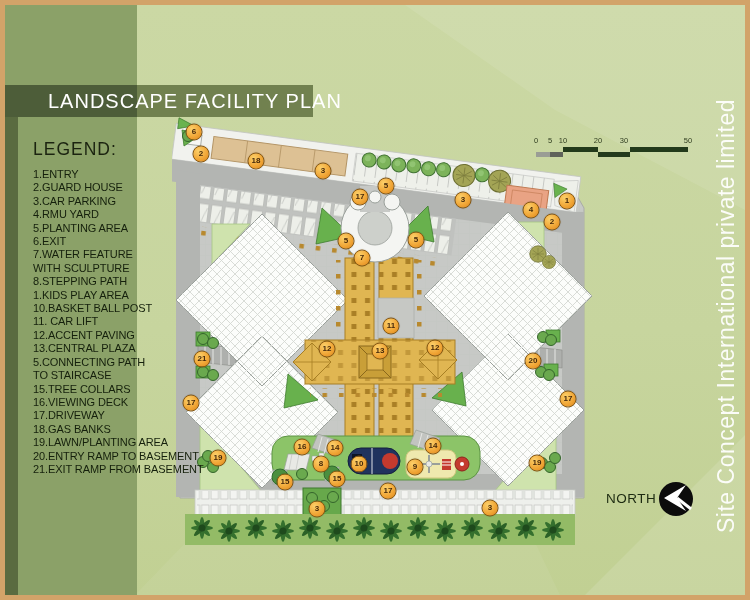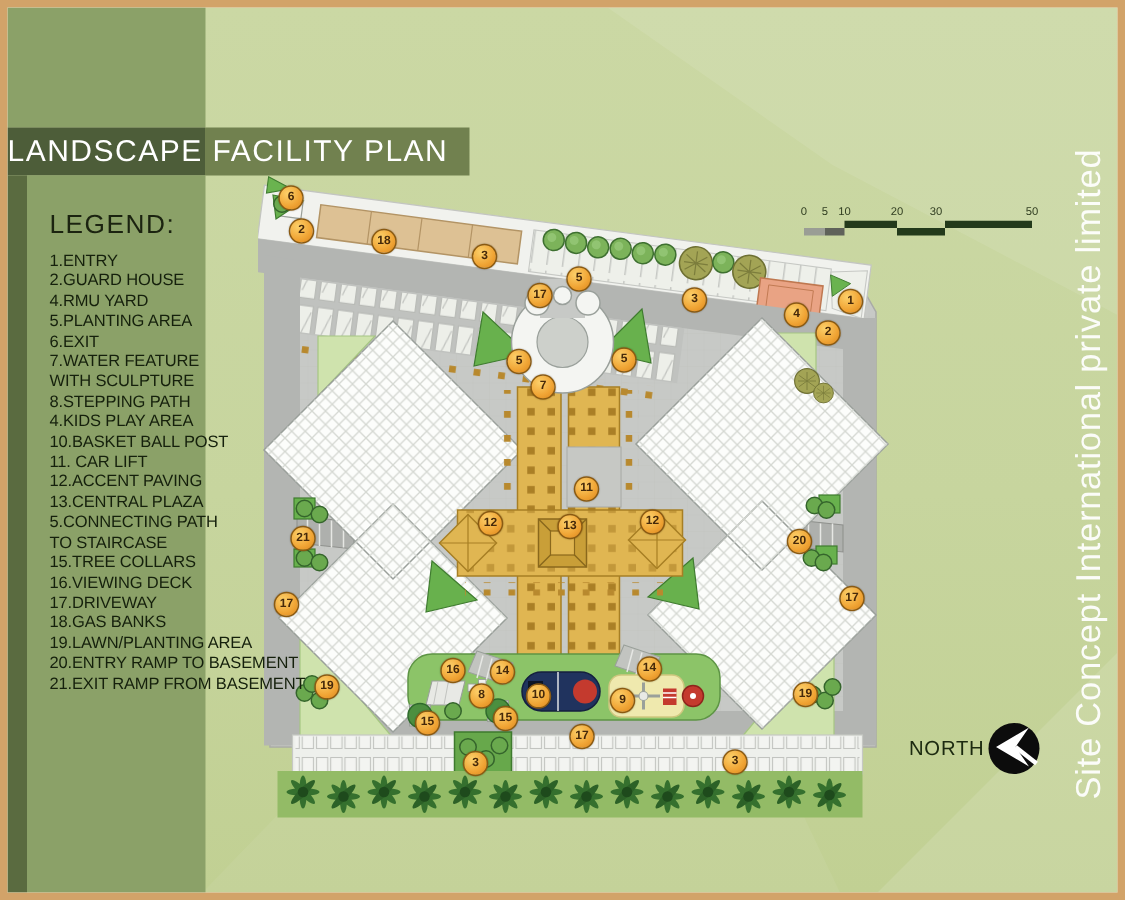--- a/index.html
+++ b/index.html
@@ -5,21 +5,21 @@
   html,body{margin:0;padding:0;}
   body{width:750px;height:600px;font-family:"Liberation Sans",sans-serif;}
   .canvas{position:relative;width:750px;height:600px;overflow:hidden;
     background:linear-gradient(180deg,#cbd8a4 0%,#c7d59e 55%,#c1d093 100%);
     border:5px solid #d2a369;box-sizing:border-box;}
   .decor{position:absolute;left:0;top:0;width:740px;height:590px;}
   
   .top-block{position:absolute;left:0;top:0;width:132px;height:80px;background:#8ba168;}
   .title-band{position:absolute;left:0;top:80px;width:308px;height:32px;
     background:linear-gradient(90deg,#4d5d39 0,#4d5d39 132px,#71814f 132px);
-    color:#ffffff;font-size:20px;letter-spacing:1px;line-height:32px;box-sizing:border-box;white-space:nowrap;}
+    color:#ffffff;font-size:20px;letter-spacing:1px;line-height:32px;padding-left:43px;box-sizing:border-box;white-space:nowrap;}
   .left-strip{position:absolute;left:0;top:112px;width:13px;height:478px;background:#5a6b40;}
   .legend-panel{position:absolute;left:13px;top:112px;width:119px;height:478px;background:#8ba168;}
   .legend-head{position:absolute;left:28px;top:134px;font-size:17.5px;letter-spacing:1px;color:#1b2310;z-index:5;}
   .legend-lines{position:absolute;left:28px;top:163px;z-index:5;}
   .legend-line{font-size:11px;font-weight:400;line-height:13.4px;color:#15200c;white-space:nowrap;letter-spacing:-0.1px;}
   
   .plan{position:absolute;left:167px;top:107px;width:440px;height:440px;z-index:2;}
   
   .markers{position:absolute;left:0;top:0;width:750px;height:600px;z-index:6;pointer-events:none;}
   .marker{position:absolute;width:15px;height:15px;border-radius:50%;
@@ -50,27 +50,28 @@
   </svg>
 
   <div class="top-block"></div>
   <div class="title-band"><span>LANDSCAPE FACILITY PLAN</span></div>
   <div class="left-strip"></div>
   <div class="legend-panel"></div>
   <div class="legend-head">LEGEND:</div>
   <div class="legend-lines" id="legend-lines">
       <div class="legend-line">1.ENTRY</div>
       <div class="legend-line">2.GUARD HOUSE</div>
+      <div class="legend-line">3.CAR PARKING</div>
       <div class="legend-line">4.RMU YARD</div>
       <div class="legend-line">5.PLANTING AREA</div>
       <div class="legend-line">6.EXIT</div>
       <div class="legend-line">7.WATER FEATURE</div>
       <div class="legend-line">WITH SCULPTURE</div>
       <div class="legend-line">8.STEPPING PATH</div>
-      <div class="legend-line">4.KIDS PLAY AREA</div>
+      <div class="legend-line">1.KIDS PLAY AREA</div>
       <div class="legend-line">10.BASKET BALL POST</div>
       <div class="legend-line">11. CAR LIFT</div>
       <div class="legend-line">12.ACCENT PAVING</div>
       <div class="legend-line">13.CENTRAL PLAZA</div>
       <div class="legend-line">5.CONNECTING PATH</div>
       <div class="legend-line">TO STAIRCASE</div>
       <div class="legend-line">15.TREE COLLARS</div>
       <div class="legend-line">16.VIEWING DECK</div>
       <div class="legend-line">17.DRIVEWAY</div>
       <div class="legend-line">18.GAS BANKS</div>

